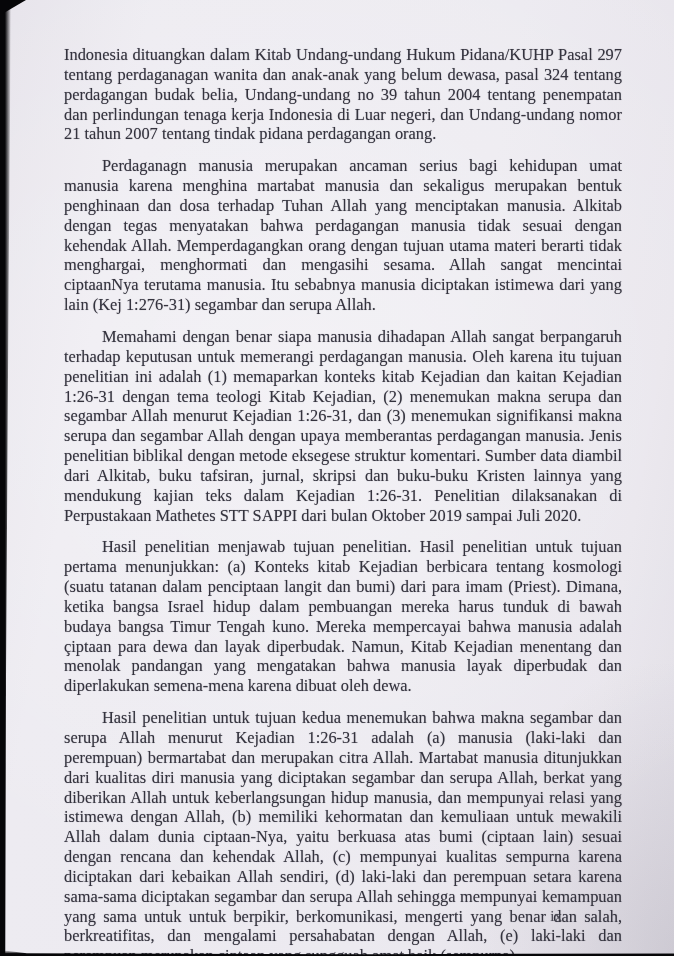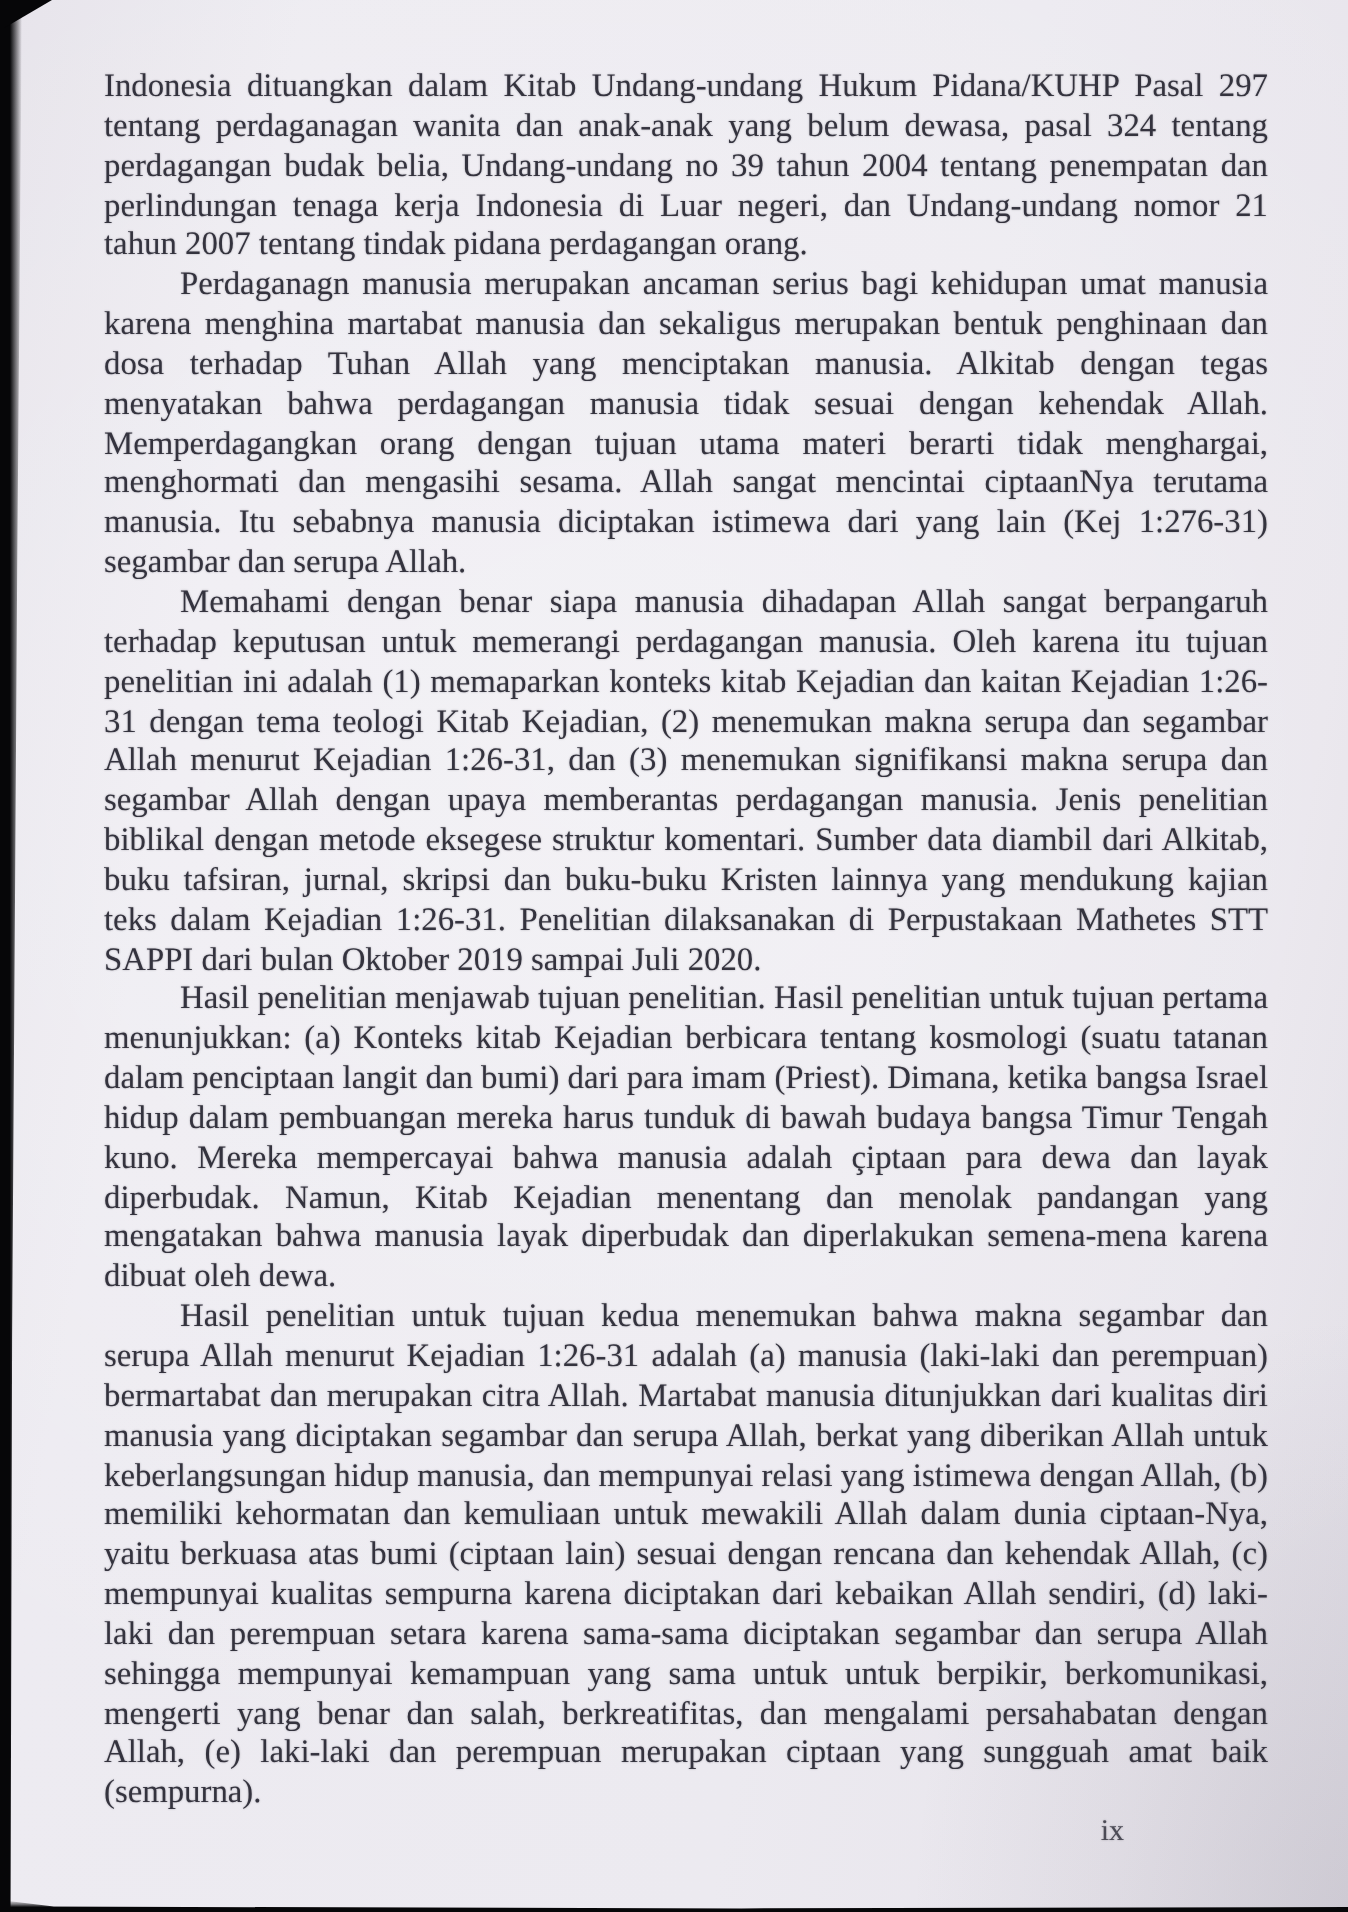--- a/index.html
+++ b/index.html
@@ -58,21 +58,21 @@
     top: 33px;
     width: 582px;
     z-index: 2;
     color: #34333e;
     font-size: 16.4px;
     line-height: 19.85px;
     text-align: justify;
     text-shadow: 0 0 1px rgba(52,51,62,0.4);
   }
   .text-block p {
-    margin: 0;
+    margin: 12px;
     padding: 0;
   }
   .text-block p.indent {
     text-indent: 38px;
   }
   .italic { }
 
   .page-number {
     position: absolute;
     left: 0;

